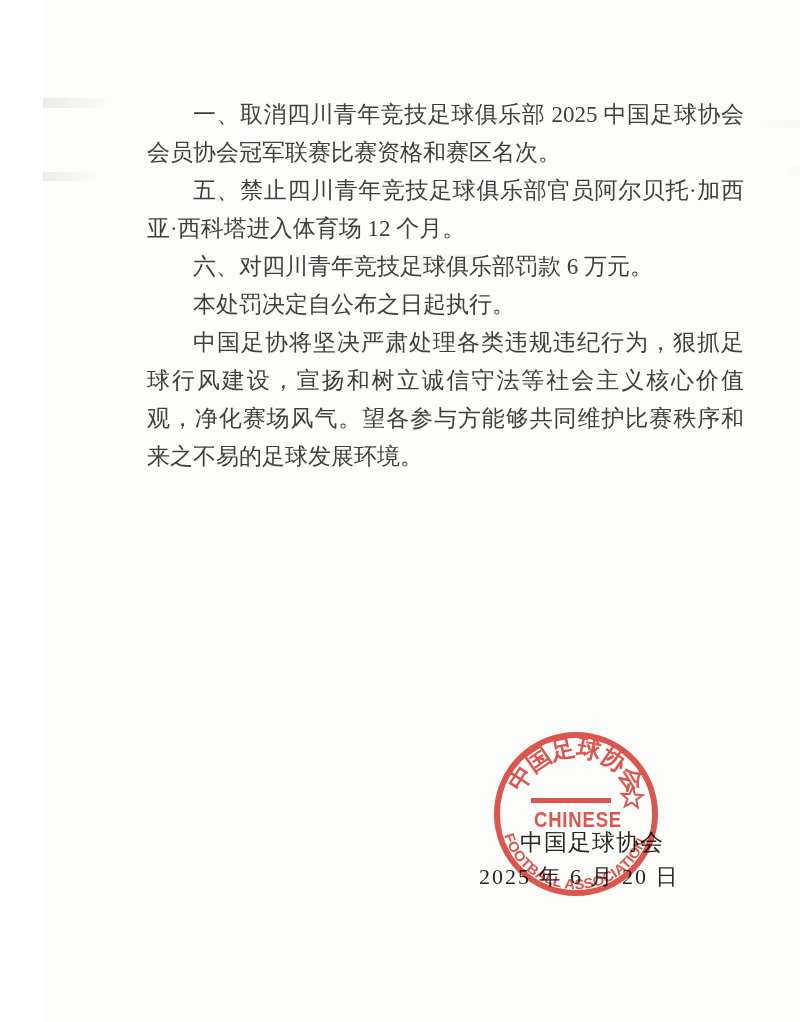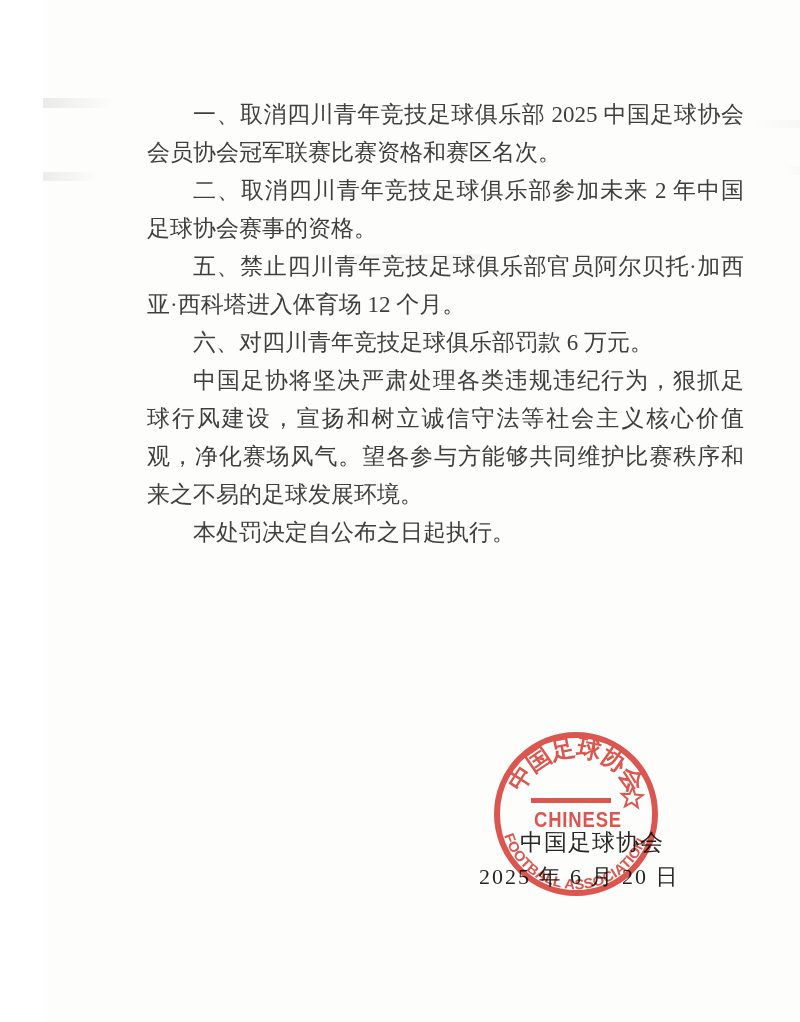--- a/index.html
+++ b/index.html
@@ -96,25 +96,24 @@
 <div class="page">
 
   <div class="artifact a1"></div>
   <div class="artifact a2"></div>
   <div class="artifact a3"></div>
   <div class="artifact a4"></div>
   <div class="artifact a5"></div>
 
   <div class="doc-body">
     <p>一、取消四川青年竞技足球俱乐部 2025 中国足球协会会员协会冠军联赛比赛资格和赛区名次。</p>
-    <p>二、取消四川青年竞技足球俱乐部参加未来 2 年中国足球协会赛事的资格。</p>
     <p>五、禁止四川青年竞技足球俱乐部官员阿尔贝托·加西亚·西科塔进入体育场 12 个月。</p>
     <p>六、对四川青年竞技足球俱乐部罚款 6 万元。</p>
+    <p>本处罚决定自公布之日起执行。</p>
     <p>中国足协将坚决严肃处理各类违规违纪行为，狠抓足球行风建设，宣扬和树立诚信守法等社会主义核心价值观，净化赛场风气。望各参与方能够共同维护比赛秩序和来之不易的足球发展环境。</p>
-    <p>本处罚决定自公布之日起执行。</p>
   </div>
 
   <div class="signature">中国足球协会</div>
   <div class="date">2025 年 6 月 20 日</div>
 
   <svg class="stamp" viewBox="0 0 180 180" xmlns="http://www.w3.org/2000/svg">
     <circle cx="90" cy="90" r="79" fill="none" style="stroke:var(--stamp-red)" stroke-width="6"></circle>
 
     <text class="arc-char" x="90" y="32" text-anchor="middle" transform="rotate(-57,90,90)">中</text>
     <text class="arc-char" x="90" y="32" text-anchor="middle" transform="rotate(-34.5,90,90)">国</text>

